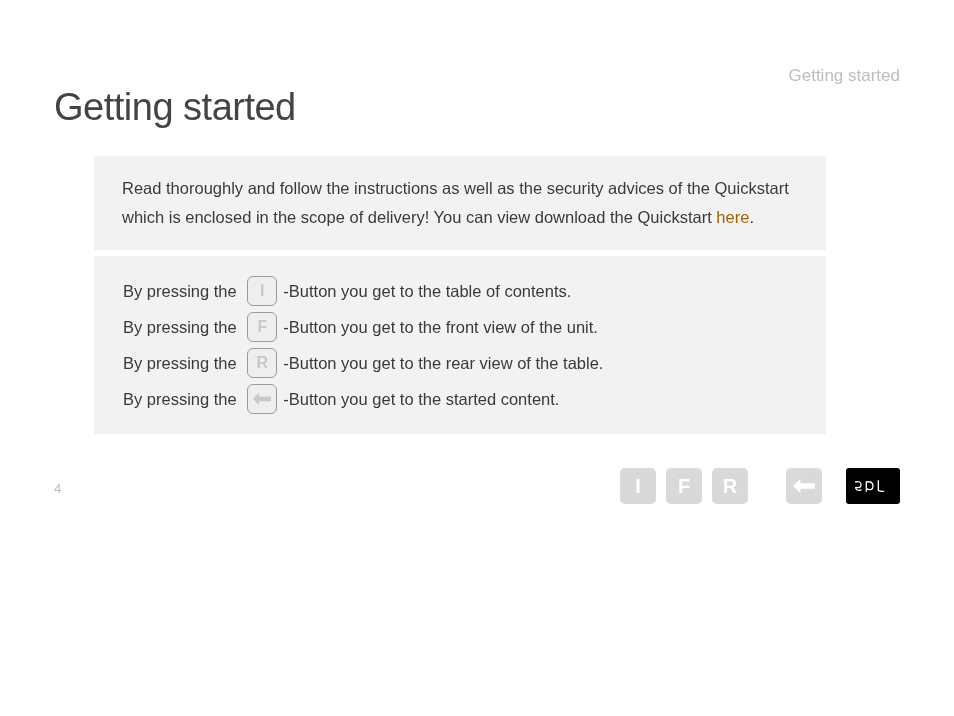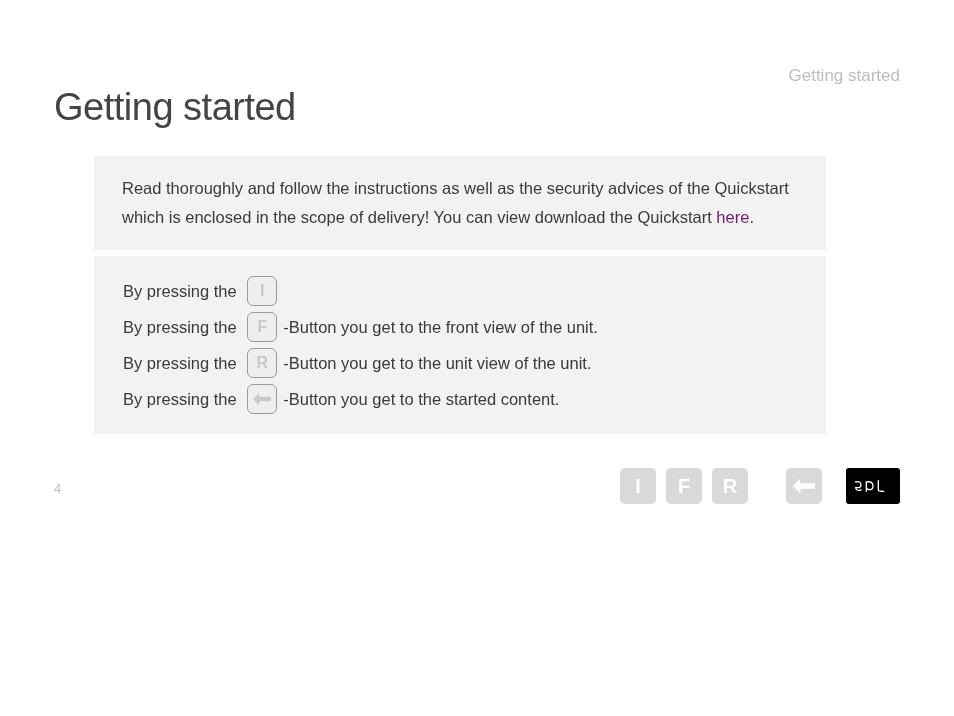--- a/index.html
+++ b/index.html
@@ -32,21 +32,21 @@
     width: 732px;
     background: #f2f2f2;
     padding: 18px 28px;
     font-size: 16.5px;
     line-height: 1.75;
     color: #3a3a3a;
     font-weight: 300;
   }
   .box1 { top: 156px; }
   .box2 { top: 256px; padding-top: 14px; padding-bottom: 14px; }
-  .box a { color: #701a75; text-decoration: none; }
+  .box a { color: #a16207; text-decoration: none; }
   .row {
     display: flex;
     align-items: center;
     gap: 6px;
     margin: 6px 1px;
   }
   .row .pre, .row .post { white-space: pre; }
   .key {
     display: inline-flex;
     align-items: center;
@@ -121,32 +121,33 @@
 
   <div class="box box1">
     <span>Read thoroughly and follow the instructions as well as the security advices of the Quickstart which is enclosed in the scope of delivery! You can view download the Quickstart </span><a href="#">here</a><span>.</span>
   </div>
 
   <div class="box box2">
 
     <div class="row">
       <span class="pre">By pressing the </span>
       <span class="key">I</span>
+      <span class="post">-Button you get to the table of contents.</span>
     </div>
 
     <div class="row">
       <span class="pre">By pressing the </span>
       <span class="key">F</span>
       <span class="post">-Button you get to the front view of the unit.</span>
     </div>
 
     <div class="row">
       <span class="pre">By pressing the </span>
       <span class="key">R</span>
-      <span class="post">-Button you get to the unit view of the unit.</span>
+      <span class="post">-Button you get to the rear view of the table.</span>
     </div>
 
     <div class="row">
       <span class="pre">By pressing the </span>
       <span class="key">
         <svg viewBox="0 0 24 16">
           <path d="M8 0 L0 8 L8 16 L8 11 L24 11 L24 5 L8 5 Z" fill="#c8c8c8"></path>
         </svg>
       </span>
       <span class="post">-Button you get to the started content.</span>

